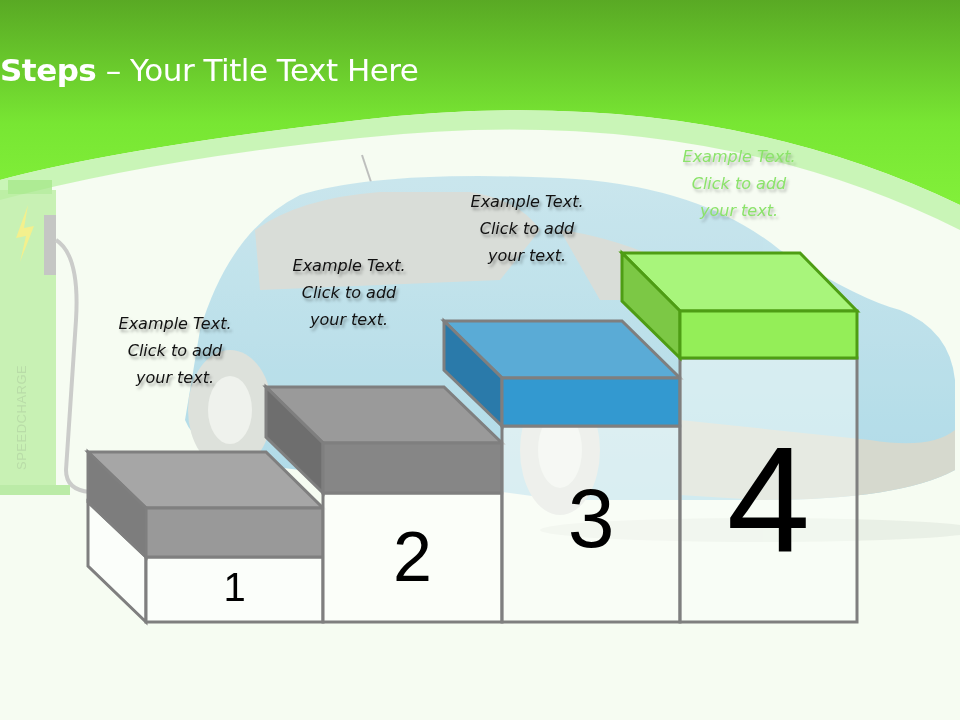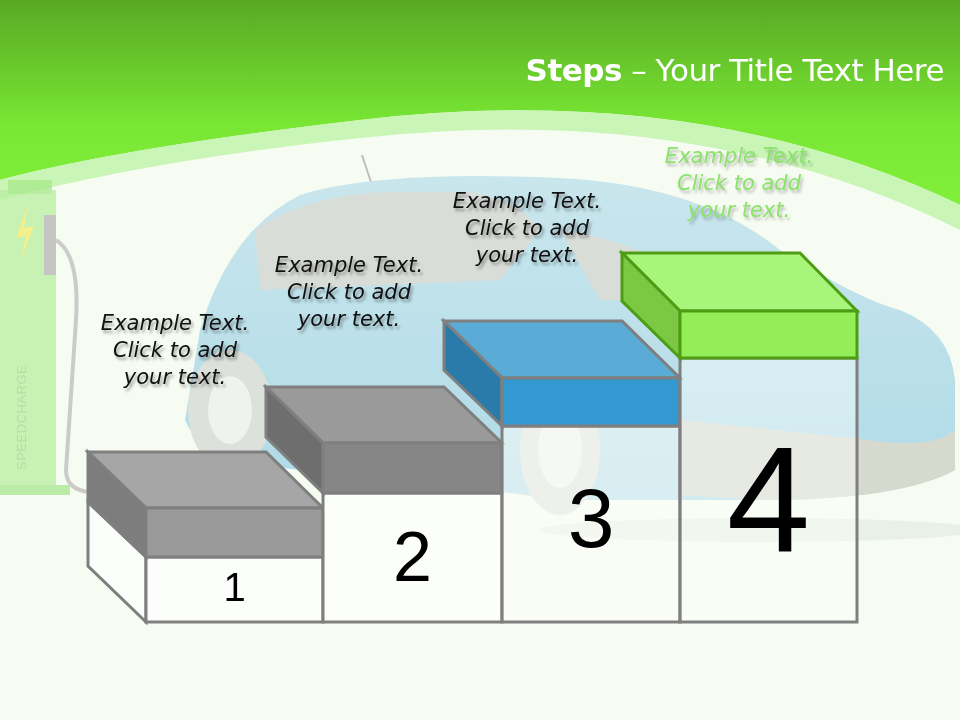--- a/index.html
+++ b/index.html
@@ -1,21 +1,21 @@
 <!DOCTYPE html>
 <html><head>
 <meta charset="utf-8">
 <style>
   html, body { margin: 0; padding: 0; }
   body { width: 960px; height: 720px; overflow: hidden; background: #f6fcf2; position: relative; font-family: "Liberation Sans", sans-serif; }
   .slide { position: absolute; left: 0; top: 0; width: 960px; height: 720px; }
   .bg { position: absolute; left: 0; top: 0; }
-  .title { position: absolute; left: 0; top: 52px; width: 944px; text-align: right; color: #ffffff; font-family: "DejaVu Sans", sans-serif; font-size: 31px; letter-spacing: -0.5px; }
+  .title { position: absolute; left: 0; top: 52px; width: 944px; text-align: left; color: #ffffff; font-family: "DejaVu Sans", sans-serif; font-size: 31px; letter-spacing: -0.5px; }
   .title b { font-weight: bold; }
-  .note { position: absolute; width: 170px; text-align: center; font-family: "DejaVu Sans", sans-serif; font-style: italic; font-size: 21px; line-height: 27px; color: #111; text-shadow: 2px 3px 3px rgba(0,0,0,0.35); }
+  .note { position: absolute; width: 170px; text-align: center; font-family: "DejaVu Sans", sans-serif; font-style: italic; font-size: 16px; line-height: 27px; color: #111; text-shadow: 2px 3px 3px rgba(0,0,0,0.35); }
   .note span { display: block; }
   .note.green { color: #8be36a; text-shadow: 2px 3px 3px rgba(0,0,0,0.25); }
   .num { position: absolute; text-align: center; font-family: "Liberation Sans", sans-serif; color: #000; }
   .brand { position: absolute; left: 14px; top: 470px; transform: rotate(-90deg); transform-origin: left top; font-family: "Liberation Sans", sans-serif; font-size: 13px; color: #b9dca8; letter-spacing: 0.5px; }
 </style>
 </head>
 <body>
 
 <div class="slide">
 

